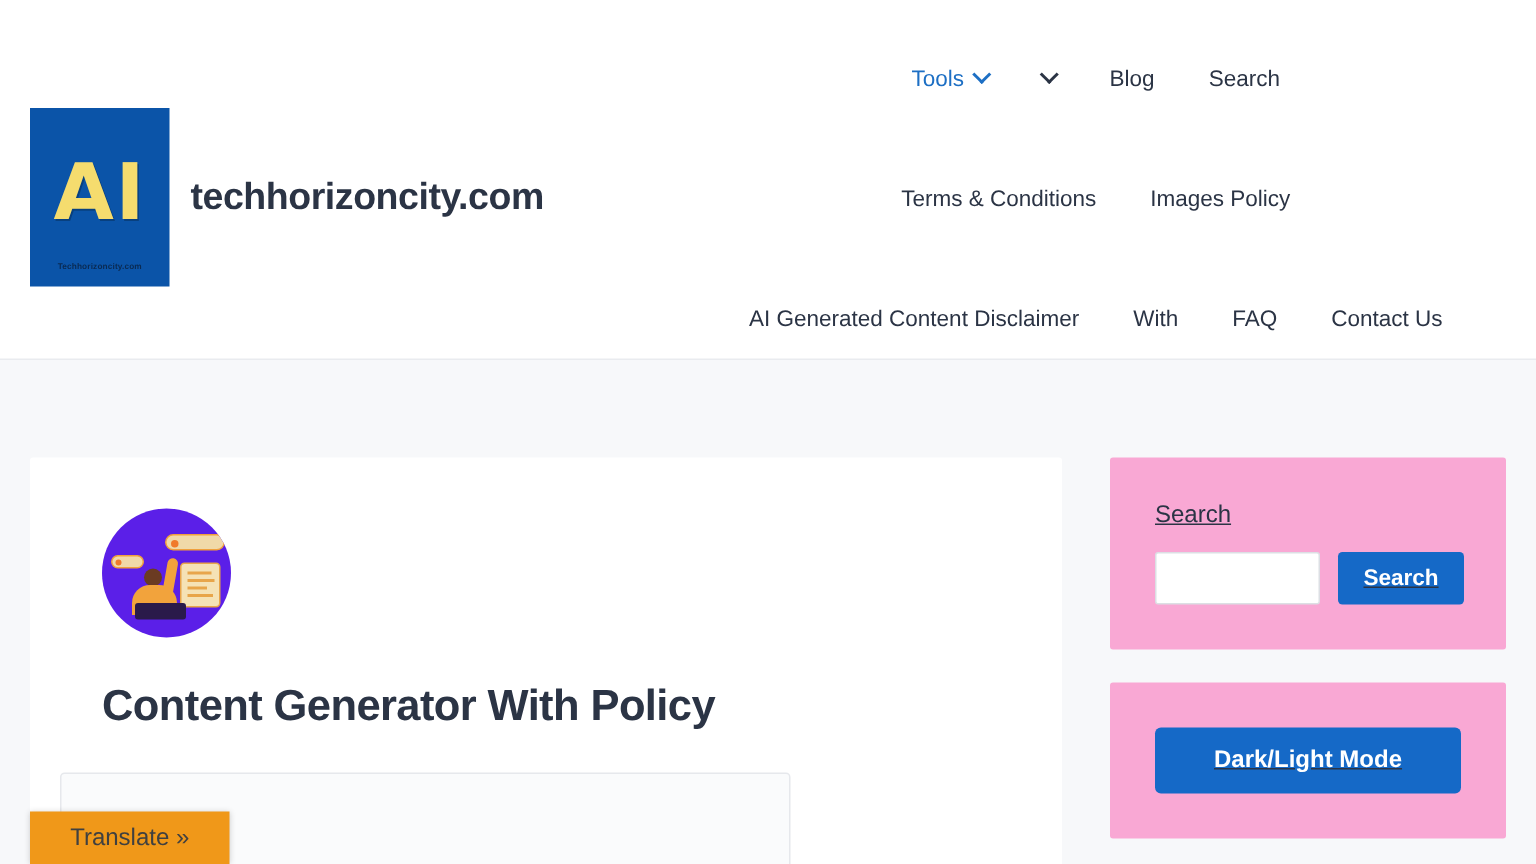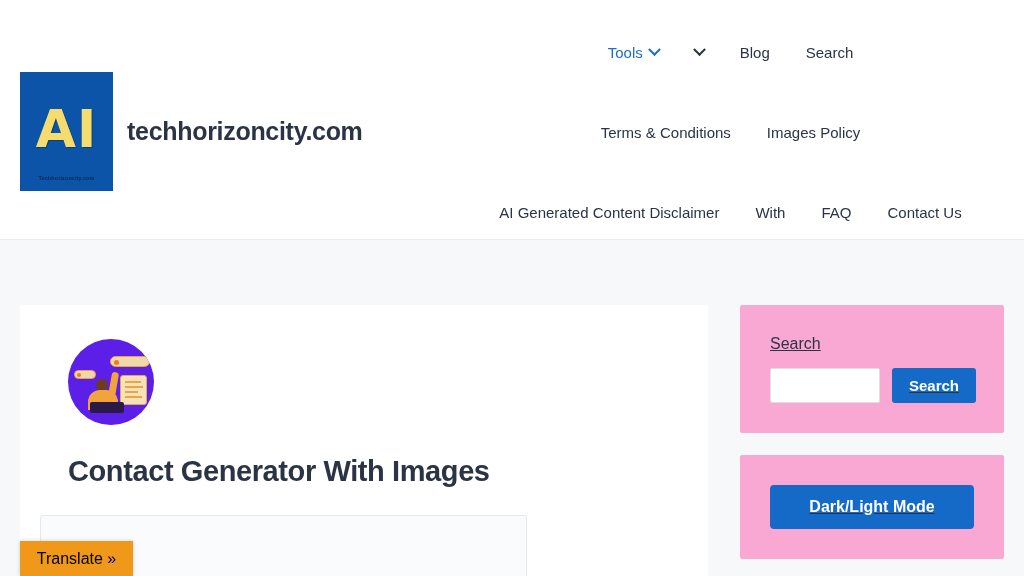--- a/index.html
+++ b/index.html
@@ -306,24 +306,24 @@
     height: 44px;
     font-size: 16px;
     border-radius: 4px;
   }
 
   
   .translate-btn {
     position: absolute;
     left: 20px;
     bottom: 0;
-    width: 113px;
+    width: 133px;
     height: 35px;
     background: #f09819;
-    color: #000000;
+    color: #404040;
     border: none;
     font-family: "Liberation Sans", sans-serif;
     font-size: 16px;
     display: flex;
     align-items: center;
     justify-content: center;
     cursor: pointer;
     z-index: 30;
     box-shadow: 0 0 4px rgba(0,0,0,.18);
   }
@@ -398,21 +398,21 @@
         <i></i>
         <i></i>
         <i></i>
       </span>
       <span class="ill-arm"></span>
       <span class="ill-person-head"></span>
       <span class="ill-person-body"></span>
       <span class="ill-laptop"></span>
     </div>
 
-    <h1 class="post-title">Contact Generator With Images</h1>
+    <h1 class="post-title">Content Generator With Policy</h1>
 
     <div class="tool-form-box"></div>
 
   </article>
 
   <aside class="sidebar">
 
     <section class="widget">
       <div class="widget-title">Search</div>
       <div class="search-row">

